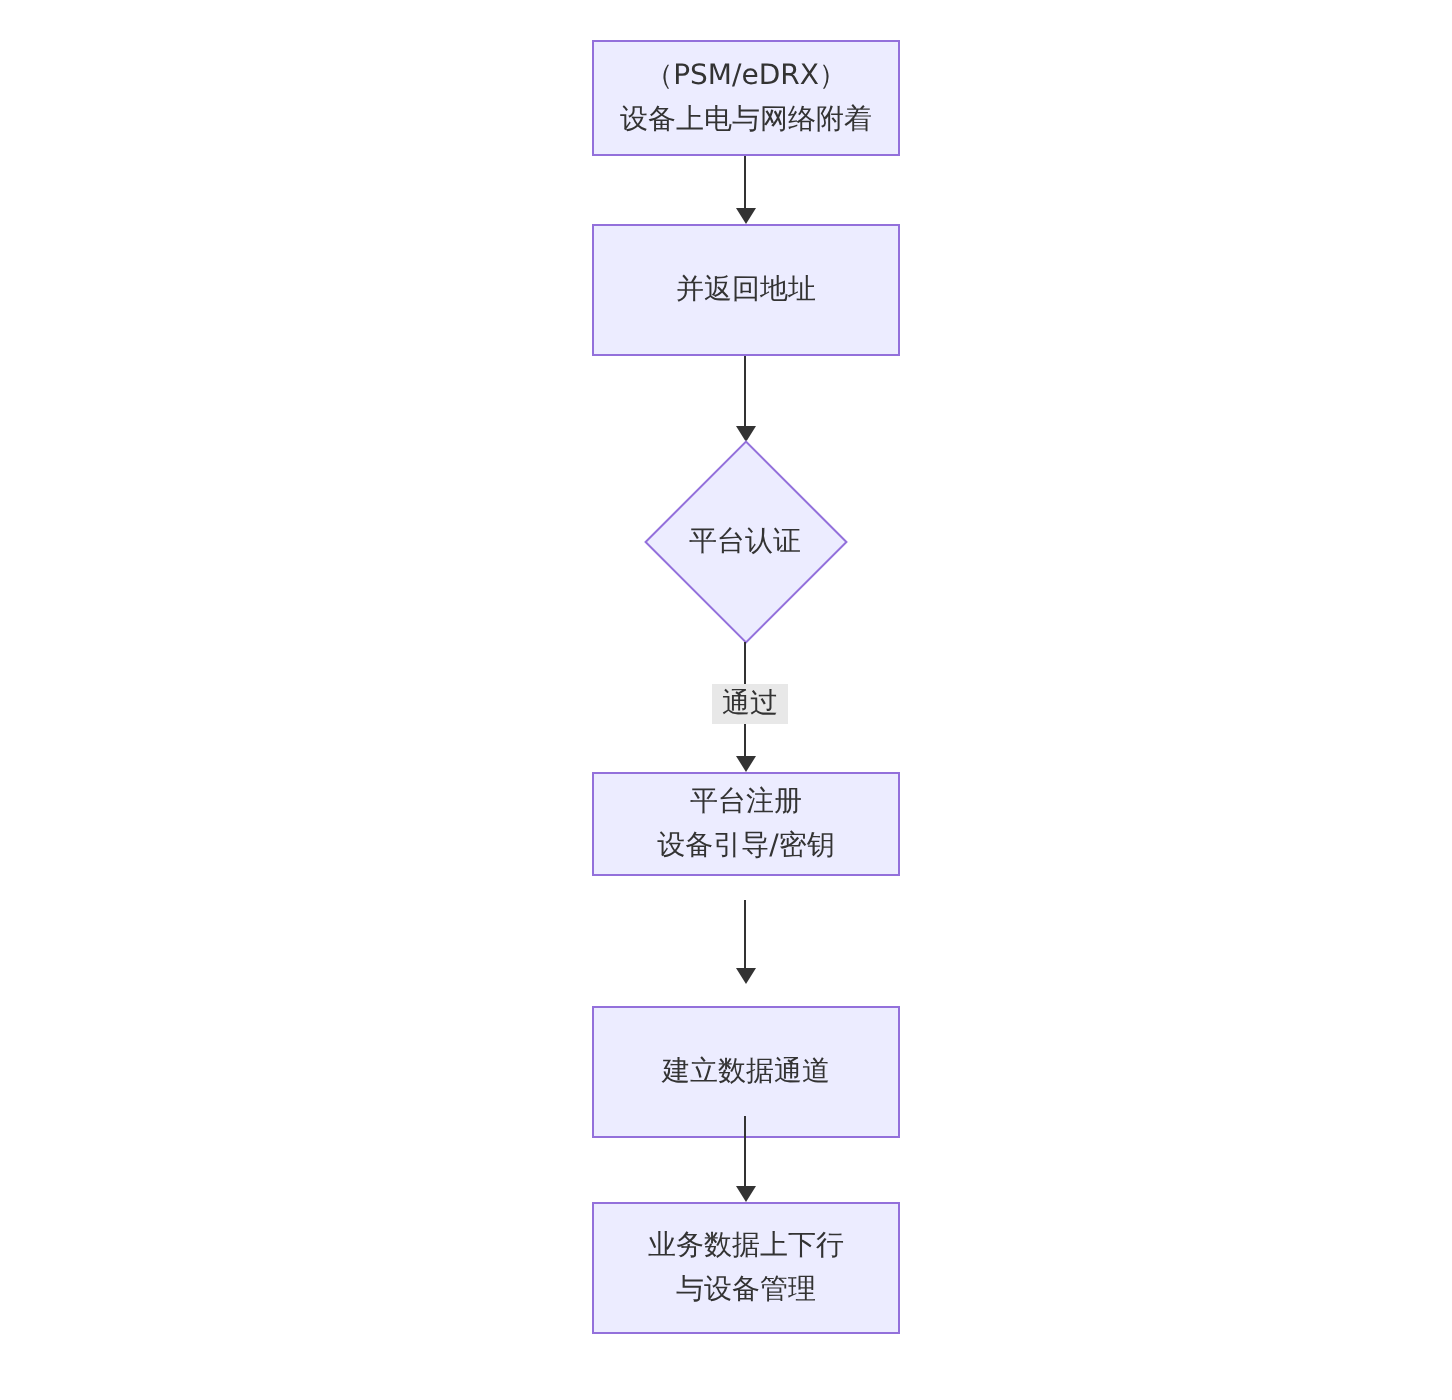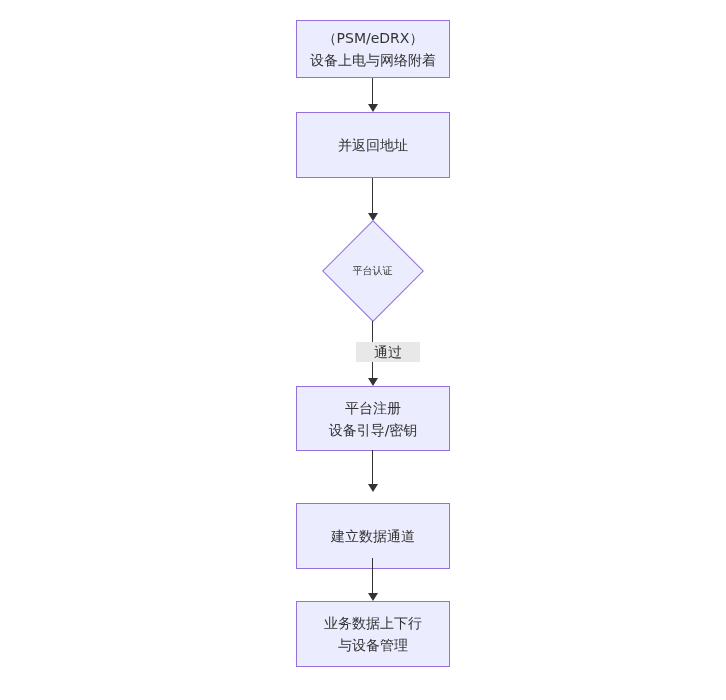--- a/index.html
+++ b/index.html
@@ -50,21 +50,21 @@
     border: 1px solid var(--node-border, #9370DB);
     transform: rotate(45deg);
   }
   .diamond-label {
     position: absolute;
     left: 0; top: 0; right: 0; bottom: 0;
     display: flex;
     justify-content: center;
     align-items: center;
     color: var(--text, #333333);
-    font-size: 10px;
+    font-size: 14px;
   }
   
   .edge-line {
     position: absolute;
     left: 372px;
     width: 1px;
     background: var(--edge, #333333);
   }
   .arrowhead {
     position: absolute;
@@ -72,21 +72,21 @@
     width: 0;
     height: 0;
     border-left: 5px solid transparent;
     border-right: 5px solid transparent;
     border-top: 8px solid var(--edge, #333333);
   }
   .edge-label {
     position: absolute;
     left: 356px;
     top: 342px;
-    padding: 1px 18px;
+    padding: 1px 5px;
     background: var(--edge-label-bg, #e8e8e8);
     color: var(--text, #333333);
     font-size: 14px;
     line-height: 18px;
   }
 </style>
 </head>
 <body>
 
 <div class="canvas" style="--bg: #ffffff; --node-fill: #ECECFF; --node-border: #9370DB; --text: #333333; --edge: #333333; --edge-label-bg: #e8e8e8;">
@@ -108,21 +108,21 @@
 
   <div class="diamond-wrap">
     <div class="diamond-shape"></div>
     <div class="diamond-label">平台认证</div>
   </div>
 
   <div class="edge-line" style="top:321px; height:57px;"></div>
   <div class="edge-label">通过</div>
   <div class="arrowhead" style="top:378px;"></div>
 
-  <div class="node-rect" style="top:386px; height:65px;align-items:center;">
+  <div class="node-rect" style="top:386px; height:52px;align-items:center;">
     <div>平台注册</div>
     <div>设备引导/密钥</div>
   </div>
 
   <div class="edge-line" style="top:450px; height:34px;"></div>
   <div class="arrowhead" style="top:484px;"></div>
 
   <div class="node-rect" style="top:492px; height:66px;margin-top:11px;">
     <div>建立数据通道</div>
   </div>

